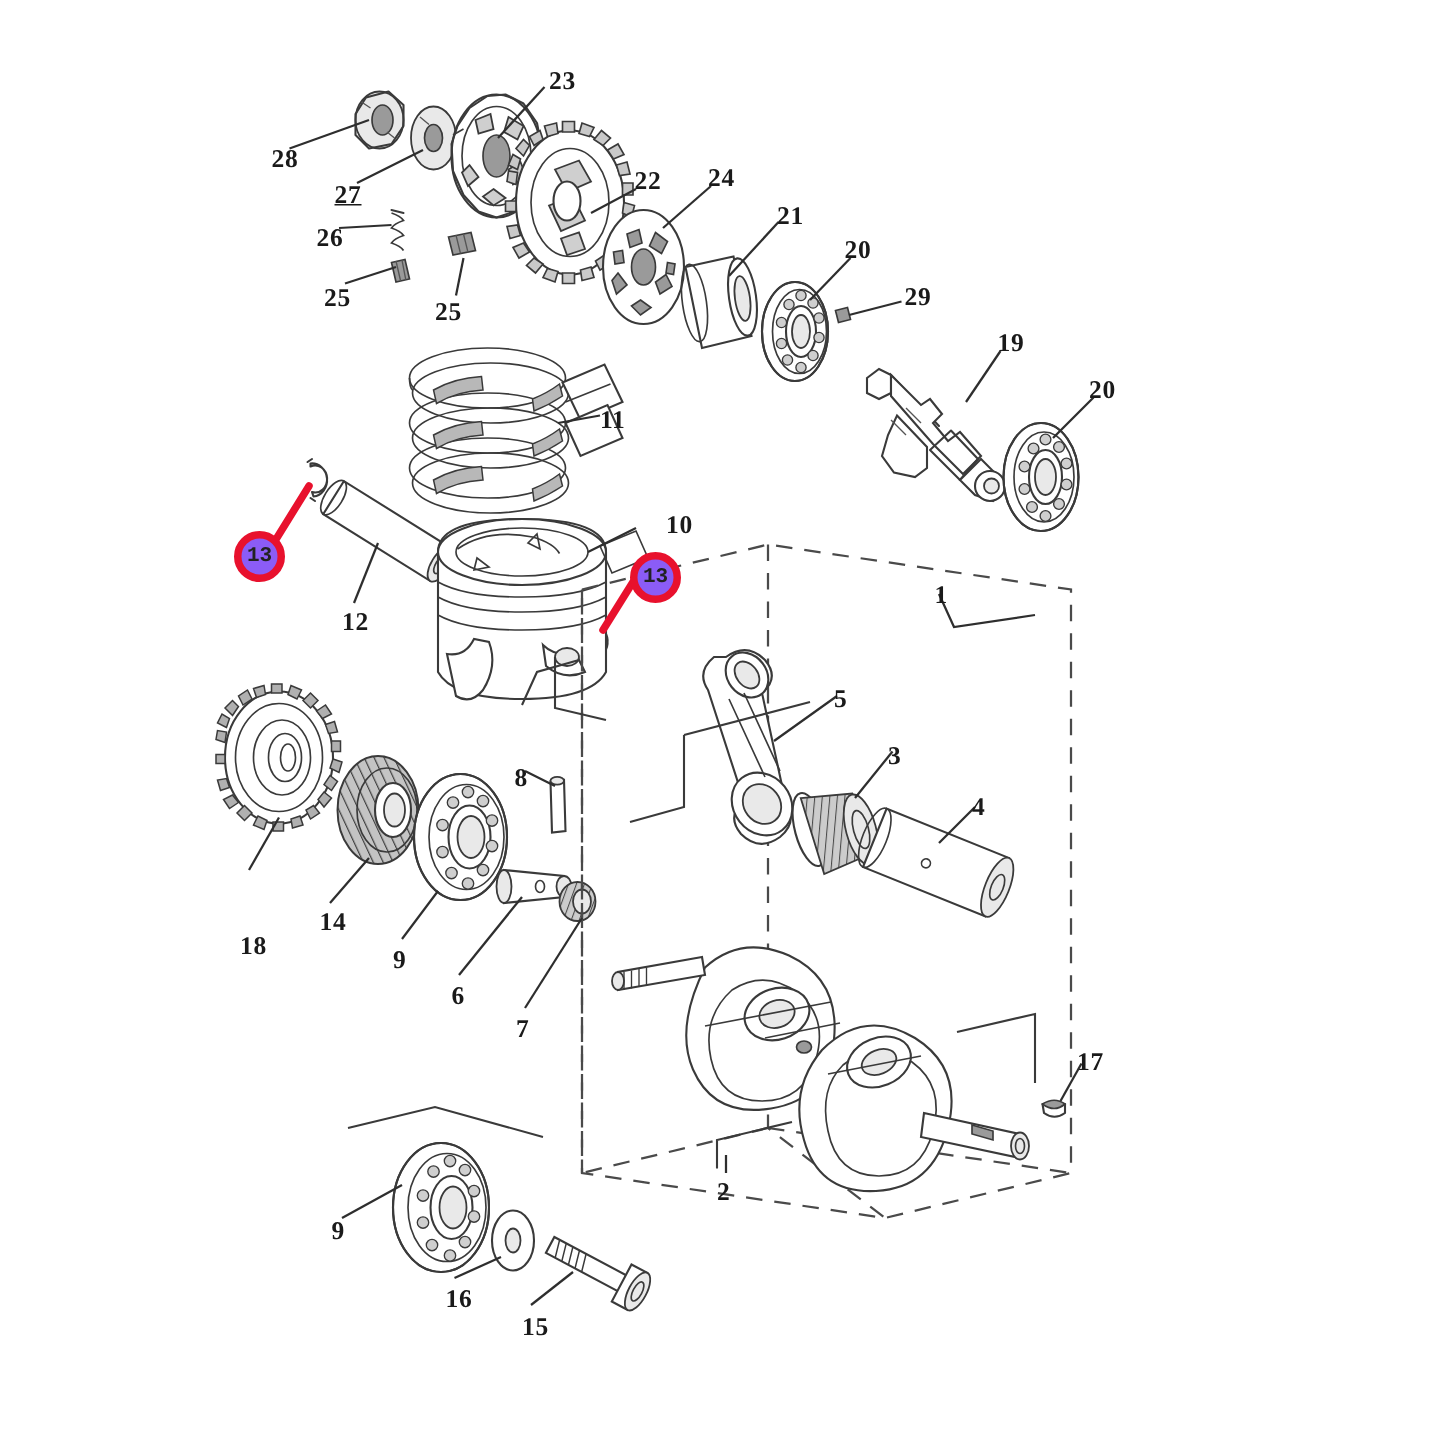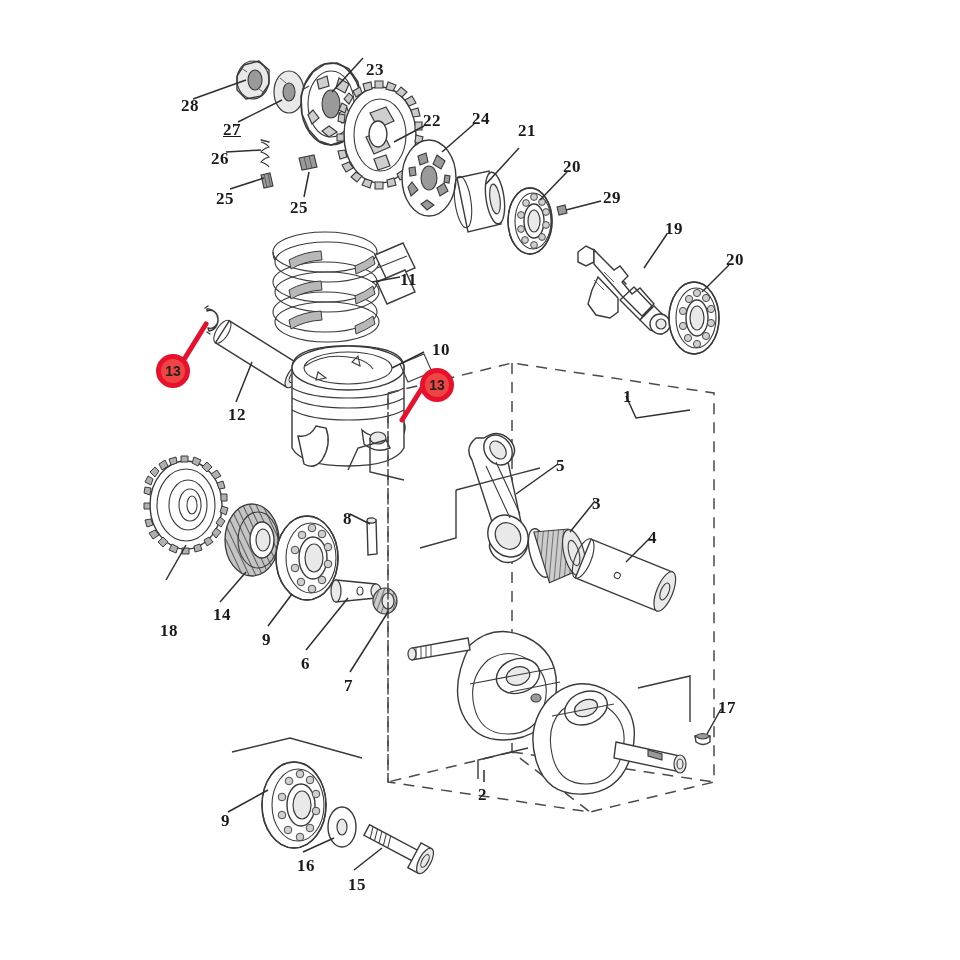--- a/index.html
+++ b/index.html
@@ -4,23 +4,23 @@
 <style>
   html,body{margin:0;padding:0;background:#ffffff;}
   body{width:960px;height:960px;overflow:hidden;
        font-family:"Liberation Serif",serif;}
   #stage{position:relative;width:960px;height:960px;background:#fff;}
   #stage svg{position:absolute;left:0;top:0;}
   .lbl{position:absolute;font-family:"Liberation Serif",serif;
        font-weight:bold;font-size:17px;color:#1a1a1a;letter-spacing:.5px;
        line-height:1;white-space:nowrap;}
   .callout{position:absolute;width:34px;height:34px;border-radius:50%;
-           border:5px solid #e8112d;background:#ef4444;
+           border:5px solid #e8112d;background:#8b5cf6;
            display:flex;align-items:center;justify-content:center;
-           font-family:Liberation Sans, sans-serif;font-weight:bold;
+           font-family:Liberation Mono, monospace;font-weight:bold;
            font-size:14px;color:#222;box-sizing:border-box;z-index:6;}
 </style>
 </head>
 <body>
 
 <div id="stage">
 
 <svg width="960" height="960" viewBox="0 0 960 960">
   <defs>
     <style>
@@ -475,34 +475,34 @@
 <div class="lbl" style="left:623px;top:388px;">1</div>
 <div class="lbl" style="left:478px;top:786px;">2</div>
 <div class="lbl" style="left:592px;top:495px;">3</div>
 <div class="lbl" style="left:648px;top:529px;">4</div>
 <div class="lbl" style="left:556px;top:457px;">5</div>
 <div class="lbl" style="left:301px;top:655px;">6</div>
 <div class="lbl" style="left:344px;top:677px;">7</div>
 <div class="lbl" style="left:343px;top:510px;">8</div>
 <div class="lbl" style="left:262px;top:631px;">9</div>
 <div class="lbl" style="left:221px;top:812px;">9</div>
-<div class="lbl" style="left:432px;top:341px;">10</div>
+<div class="lbl" style="left:444px;top:341px;">10</div>
 <div class="lbl" style="left:400px;top:271px;text-align:right;">11</div>
 <div class="lbl" style="left:228px;top:406px;">12</div>
 <div class="lbl" style="left:213px;top:606px;">14</div>
 <div class="lbl" style="left:348px;top:876px;">15</div>
 <div class="lbl" style="left:297px;top:857px;">16</div>
 <div class="lbl" style="left:718px;top:699px;">17</div>
 <div class="lbl" style="left:160px;top:575px;margin-top:47px;">18</div>
 <div class="lbl" style="left:665px;top:220px;">19</div>
 <div class="lbl" style="left:563px;top:158px;">20</div>
 <div class="lbl" style="left:726px;top:251px;">20</div>
-<div class="lbl" style="left:518px;top:122px;">21</div>
+<div class="lbl" style="left:518px;top:135px;">21</div>
 <div class="lbl" style="left:423px;top:112px;">22</div>
-<div class="lbl" style="left:366px;top:45px;margin-top:16px;">23</div>
+<div class="lbl" style="left:366px;top:45px;">23</div>
 <div class="lbl" style="left:472px;top:110px;">24</div>
 <div class="lbl" style="left:216px;top:190px;">25</div>
 <div class="lbl" style="left:290px;top:199px;">25</div>
 <div class="lbl" style="left:211px;top:150px;">26</div>
 <div class="lbl" style="left:223px;top:121px;text-decoration:underline;">27</div>
 <div class="lbl" style="left:181px;top:97px;">28</div>
 <div class="lbl" style="left:603px;top:189px;">29</div>
 
 <div class="callout" style="left:156px;top:354px;">13</div>
 <div class="callout" style="left:420px;top:368px;">13</div>

